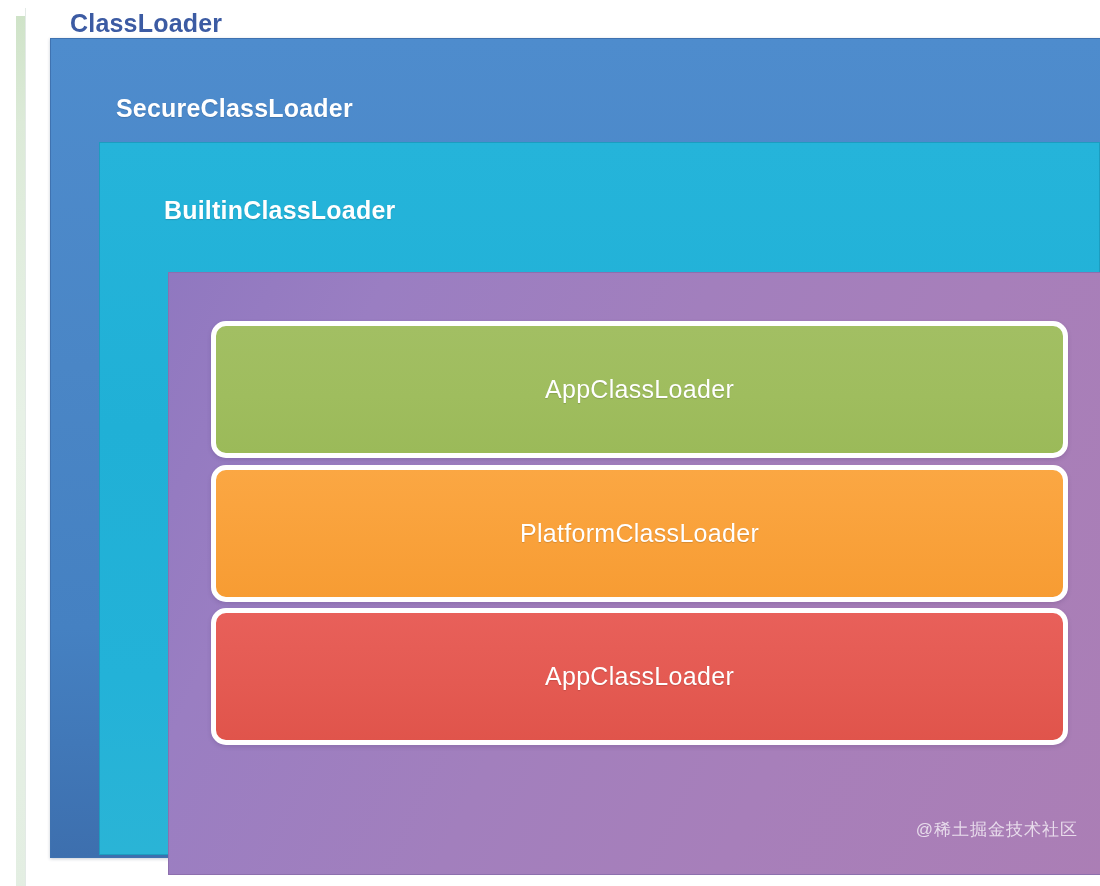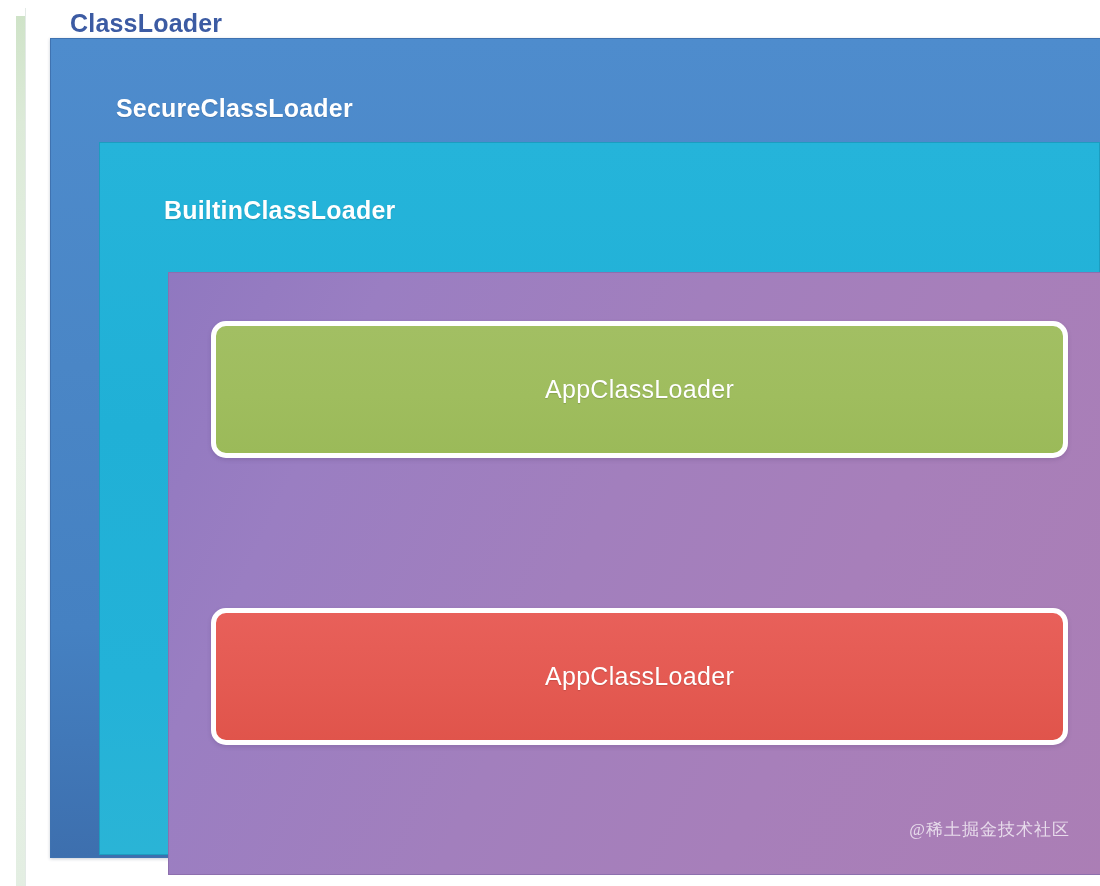--- a/index.html
+++ b/index.html
@@ -154,27 +154,27 @@
     text-shadow: 0 1px 1px rgba(0,0,0,0.14);
     white-space: nowrap;
   }
   .pill-app      { background: linear-gradient(180deg,#a2bf63 0%, #9fbd5e 55%, #9bba59 100%); }
   .pill-platform { background: linear-gradient(180deg,#fba743 0%, #f9a13a 55%, #f79c33 100%); }
   .pill-boot     { background: linear-gradient(180deg,#e8605a 0%, #e45a52 55%, #e0544b 100%); }
 
   
   .watermark {
     position: absolute;
-    right: 28px;
+    right: 20px;
     bottom: 8px;
     font-size: 17px;
     color: rgba(255,255,255,0.72);
     letter-spacing: 1px;
     white-space: nowrap;
-    font-family: Liberation Serif, serif;
+    font-family: Liberation Sans, sans-serif;
   }
 </style>
 </head>
 <body>
 
 <div id="canvas">
 
   <div class="edge-strip-top"></div>
   <div class="edge-strip-left"></div>
 
@@ -188,20 +188,23 @@
         <div class="builtin-label">BuiltinClassLoader</div>
 
         <div class="purple-box">
 
           <div class="loader-list">
 
             <div class="loader-pill pill-app">
               <span class="pill-label">AppClassLoader</span>
             </div>
 
+            <div class="loader-pill pill-platform">
+              <span class="pill-label">PlatformClassLoader</span>
+            </div>
 
             <div class="loader-pill pill-boot">
               <span class="pill-label">AppClassLoader</span>
             </div>
 
           </div>
         </div>
       </div>
 
       <div class="watermark">@稀土掘金技术社区</div>

